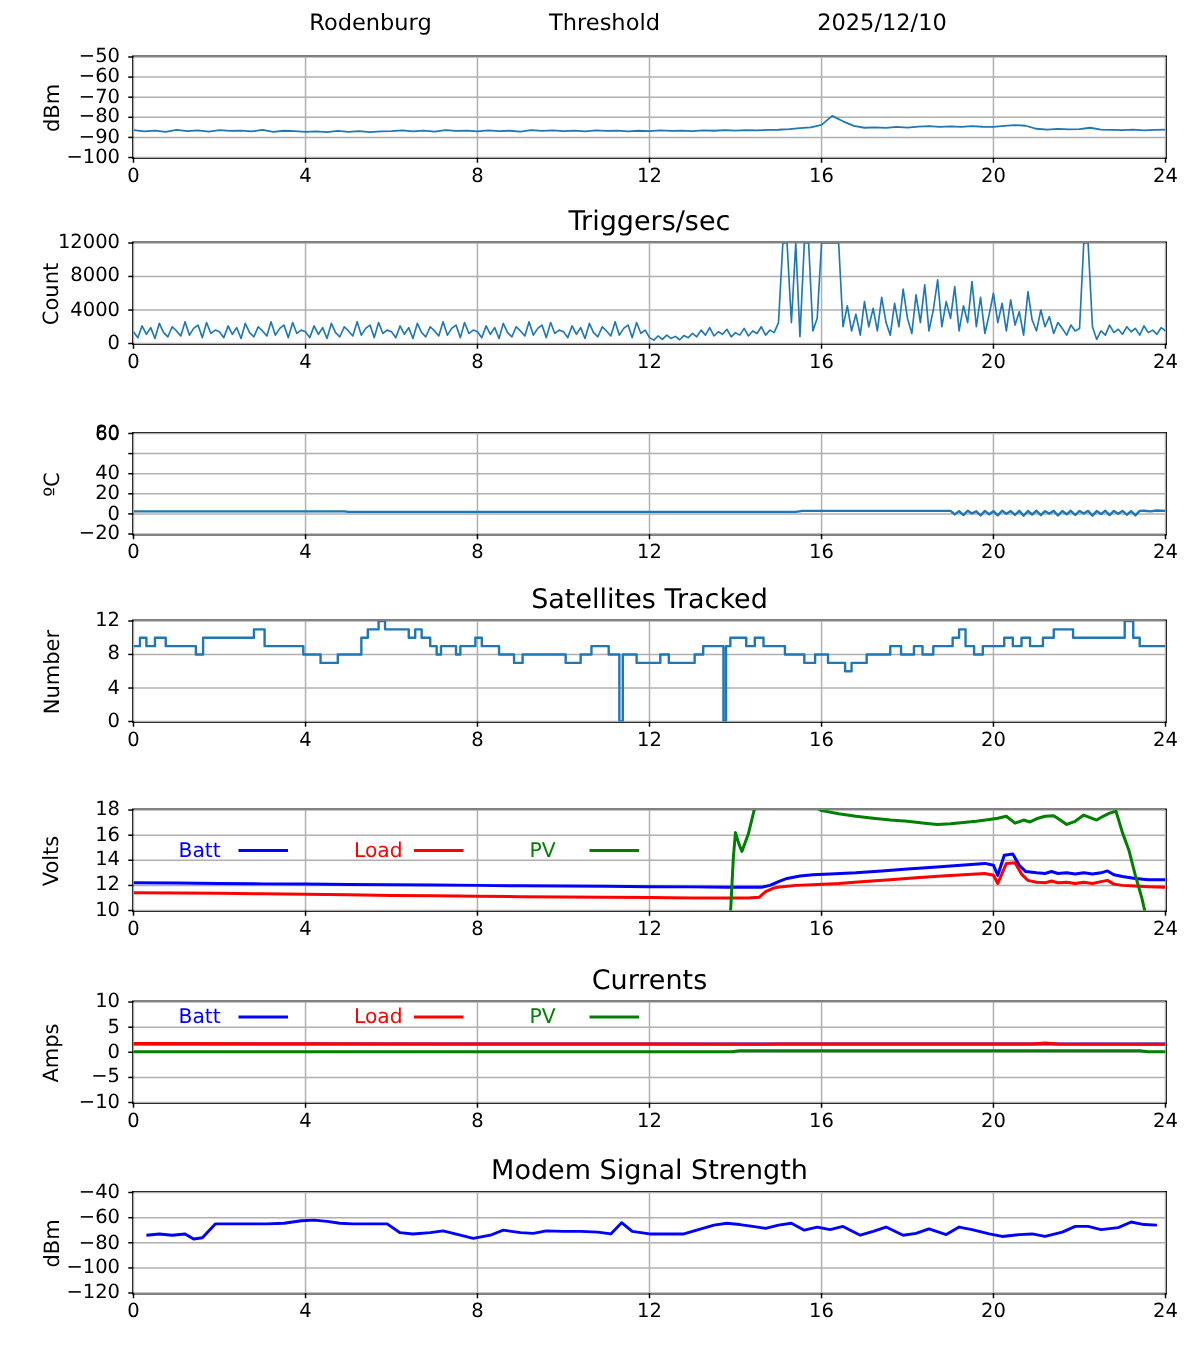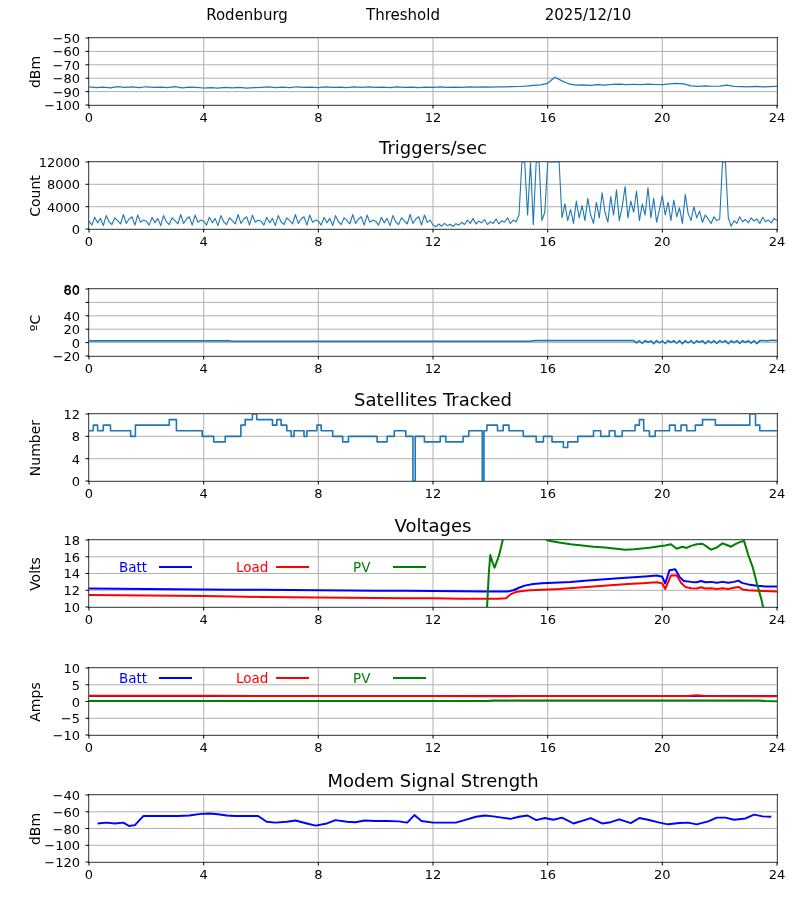--- a/index.html
+++ b/index.html
@@ -235,21 +235,20 @@
       <div class="xticklab" style="left: 458.667px;">16</div>
       <div class="xticklab" style="left: 573.333px;">20</div>
       <div class="xticklab" style="left: 688px;">24</div>
       <div class="yticklab" style="top: 67px;">0</div>
       <div class="yticklab" style="top: 44.6667px;">4</div>
       <div class="yticklab" style="top: 22.3333px;">8</div>
       <div class="yticklab" style="top: 0px;">12</div>
     </section>
 
   <section class="panel" id="panel-4">
-    <div class="ptitle">Voltages</div>
     <div class="ylab">
         <span>Volts</span>
       </div>
     <svg class="plot" id="plot-4" width="688" height="67">
         <line class="grid" x1="0.0" y1="0" x2="0.0" y2="67"></line>
         <line class="grid" x1="114.7" y1="0" x2="114.7" y2="67"></line>
         <line class="grid" x1="229.3" y1="0" x2="229.3" y2="67"></line>
         <line class="grid" x1="344.0" y1="0" x2="344.0" y2="67"></line>
         <line class="grid" x1="458.7" y1="0" x2="458.7" y2="67"></line>
         <line class="grid" x1="573.3" y1="0" x2="573.3" y2="67"></line>
@@ -302,20 +301,21 @@
           <span class="lline" style="background: rgb(255, 0, 0);"></span>
         </span>
         <span class="litem">
           <span class="llab" style="color: rgb(0, 128, 0);">PV</span>
           <span class="lline" style="background: rgb(0, 128, 0);"></span>
         </span>
       </div>
     </section>
 
   <section class="panel" id="panel-5">
+    <div class="ptitle">Currents</div>
     <div class="ylab">
         <span>Amps</span>
       </div>
     <svg class="plot" id="plot-5" width="688" height="67">
         <line class="grid" x1="0.0" y1="0" x2="0.0" y2="67"></line>
         <line class="grid" x1="114.7" y1="0" x2="114.7" y2="67"></line>
         <line class="grid" x1="229.3" y1="0" x2="229.3" y2="67"></line>
         <line class="grid" x1="344.0" y1="0" x2="344.0" y2="67"></line>
         <line class="grid" x1="458.7" y1="0" x2="458.7" y2="67"></line>
         <line class="grid" x1="573.3" y1="0" x2="573.3" y2="67"></line>

